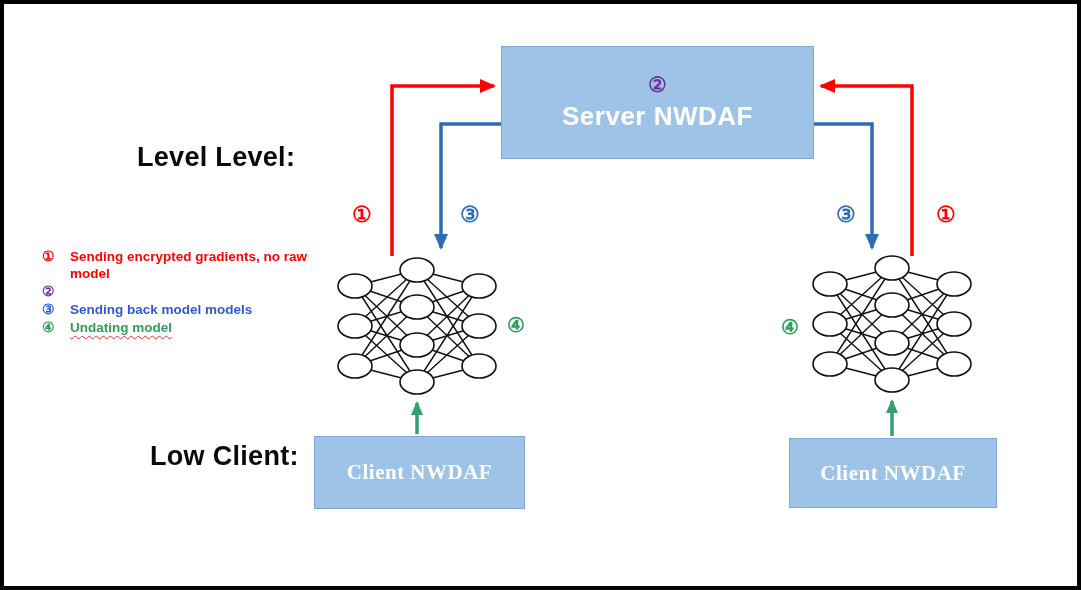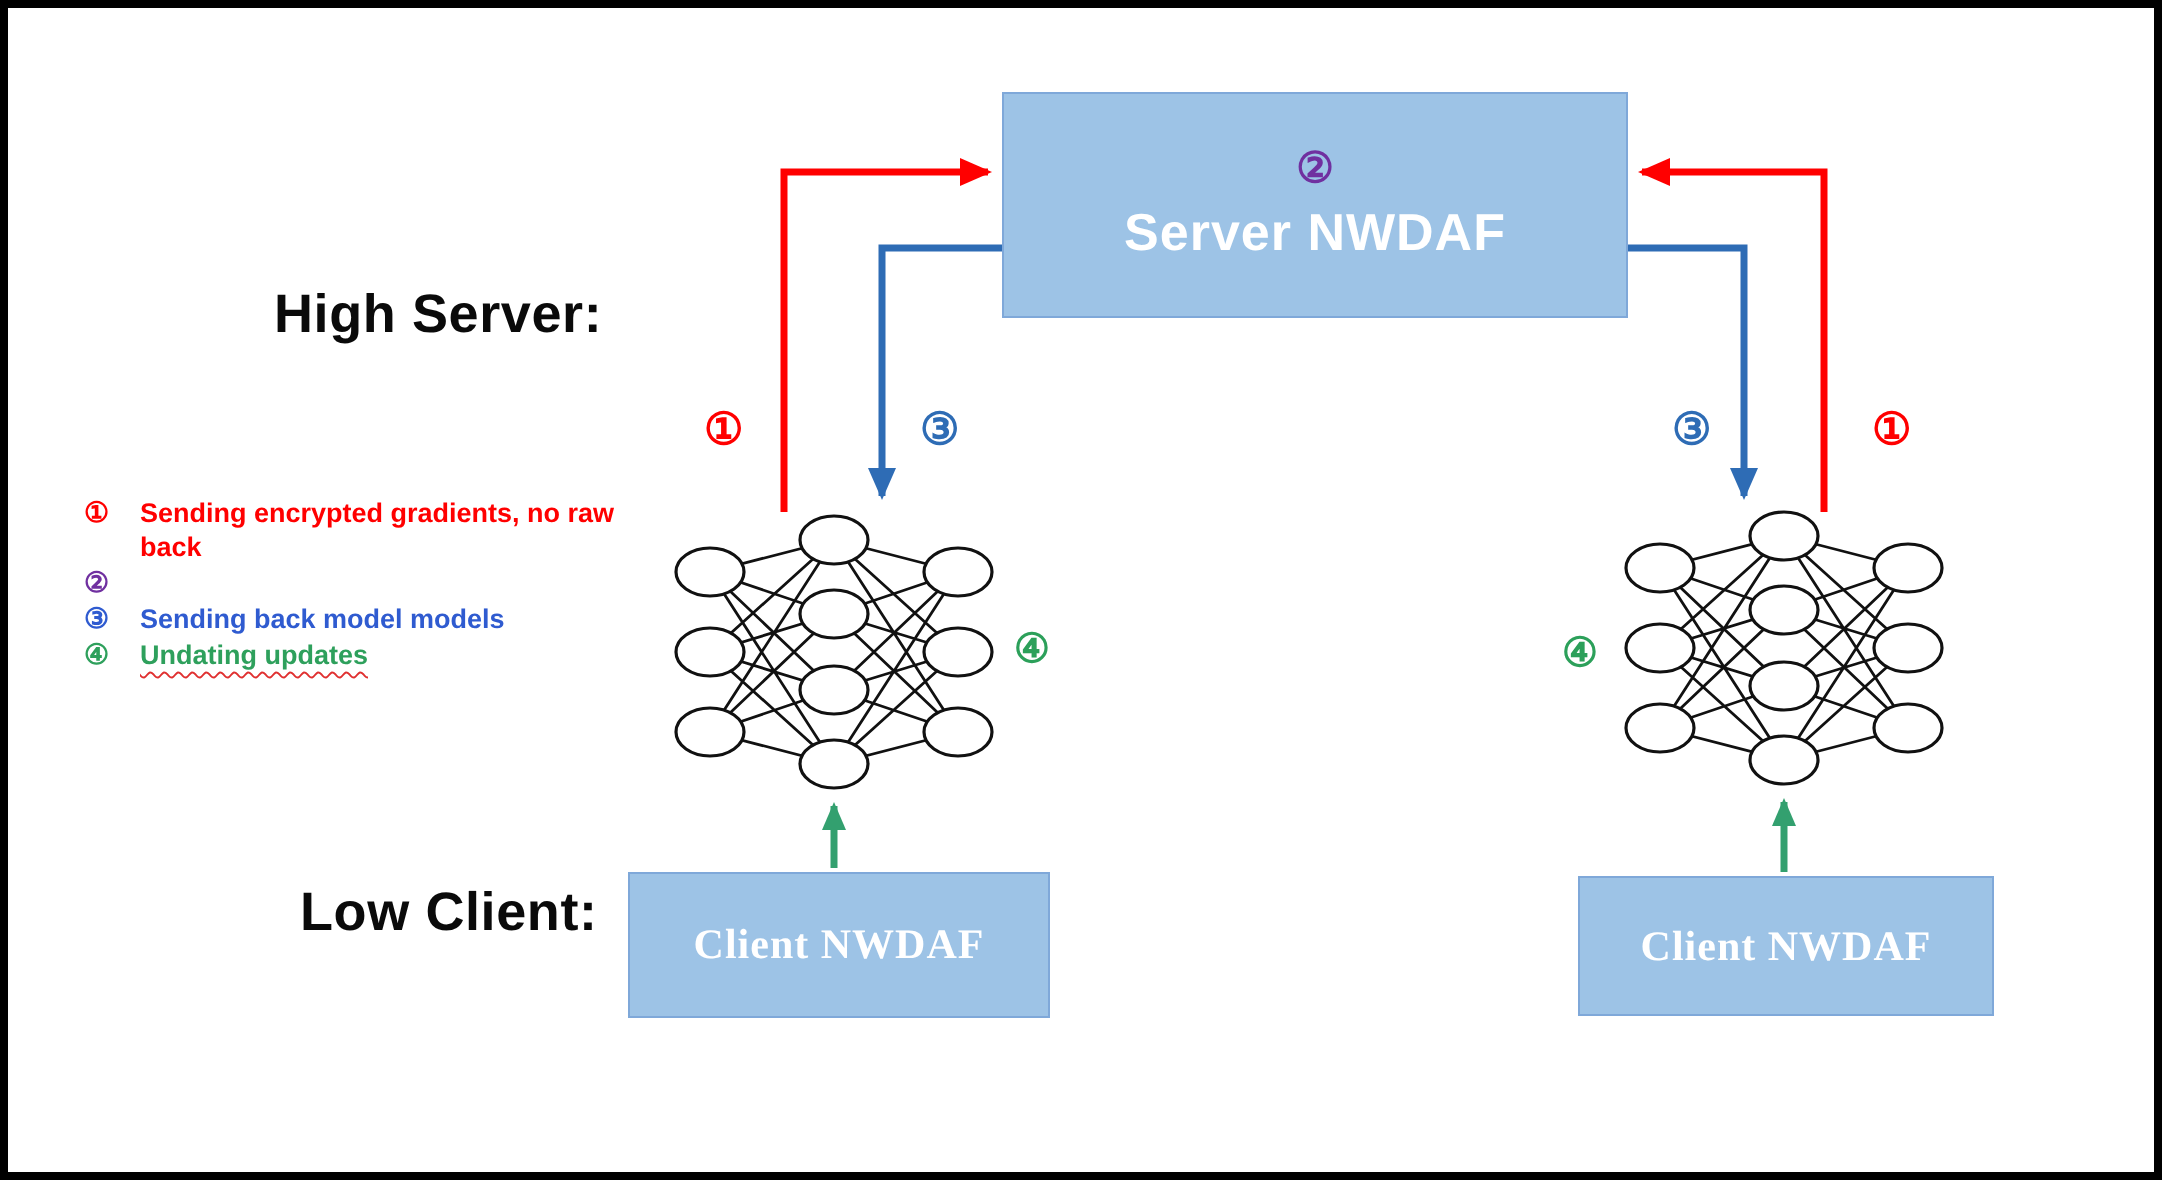--- a/index.html
+++ b/index.html
@@ -119,21 +119,21 @@
     <path d="M497 120 L437 120 L437 244" stroke="#2E6CB5" stroke-width="3.5" fill="none" marker-end="url(#arr-blue)"></path>
     <path d="M810 120 L868 120 L868 244" stroke="#2E6CB5" stroke-width="3.5" fill="none" marker-end="url(#arr-blue)"></path>
 
     <path d="M413 430 L413 399" stroke="#33A06F" stroke-width="3.5" fill="none" marker-end="url(#arr-green)"></path>
     <path d="M888 432 L888 397" stroke="#33A06F" stroke-width="3.5" fill="none" marker-end="url(#arr-green)"></path>
 
     <use href="#nn" x="333" y="252" width="160" height="140"></use>
     <use href="#nn" x="808" y="250" width="160" height="140"></use>
   </svg>
 
-  <div class="abs level-label high">High Server:</div>
+  <div class="abs level-label high">Level Level:</div>
   <div class="abs level-label low">Low Client:</div>
 
   <div class="abs box server-box">
     <div class="step-in-box">②</div>
     <div class="box-title">Server NWDAF</div>
   </div>
 
   <div class="abs box client-left">
     <div class="box-title small">Client NWDAF</div>
   </div>
@@ -144,28 +144,28 @@
   <div class="abs marker m-red mk-left-red">①</div>
   <div class="abs marker m-blue mk-left-blue">③</div>
   <div class="abs marker m-blue mk-right-blue">③</div>
   <div class="abs marker m-red mk-right-red">①</div>
   <div class="abs marker m-green mk-left-green">④</div>
   <div class="abs marker m-green mk-right-green">④</div>
 
   <div class="abs legend">
     <div class="legend-item lg-red">
       <span class="lmarker">①</span>
-      <span class="ltext">Sending encrypted gradients, no raw back</span>
+      <span class="ltext">Sending encrypted gradients, no raw model</span>
     </div>
     <div class="legend-item lg-purple">
       <span class="lmarker">②</span>
     </div>
     <div class="legend-item lg-blue">
       <span class="lmarker">③</span>
       <span class="ltext">Sending back model models</span>
     </div>
     <div class="legend-item lg-green">
       <span class="lmarker">④</span>
-      <span class="ltext">Undating updates</span>
+      <span class="ltext">Undating model</span>
     </div>
   </div>
 
 </div>
 
 </body></html>

